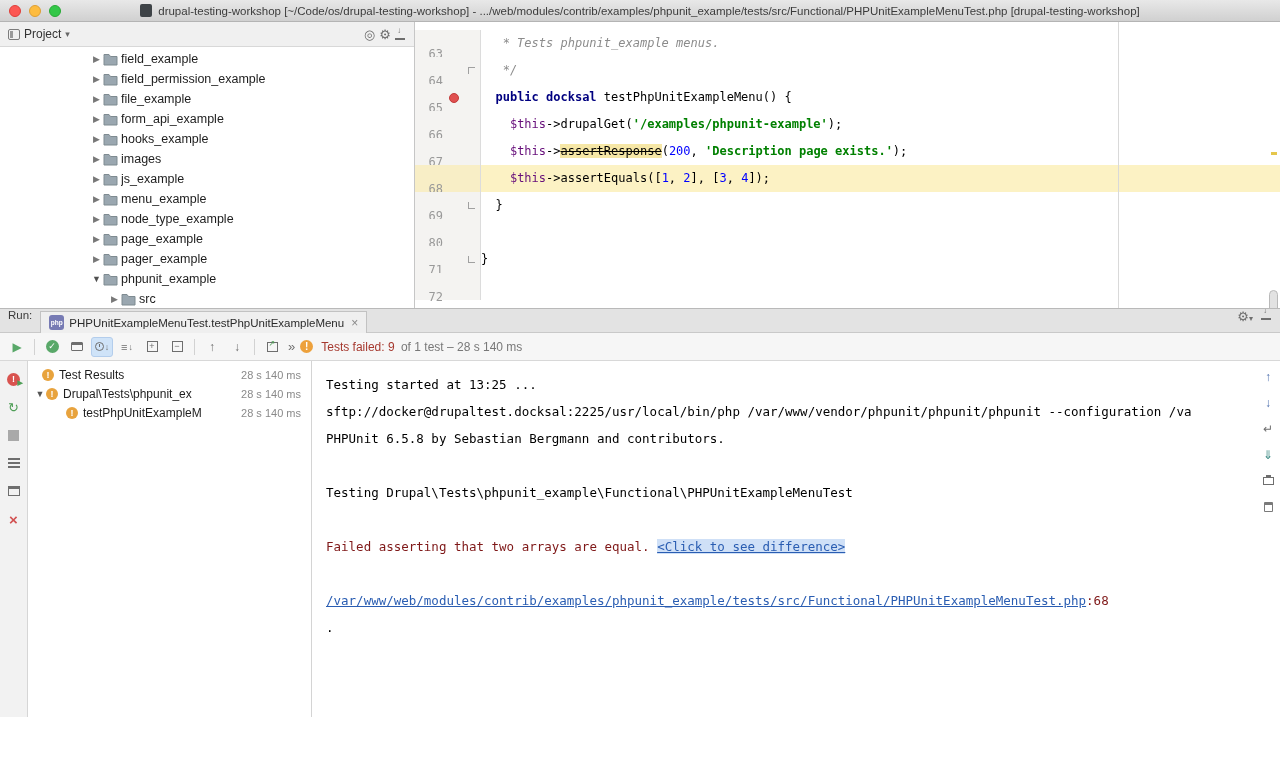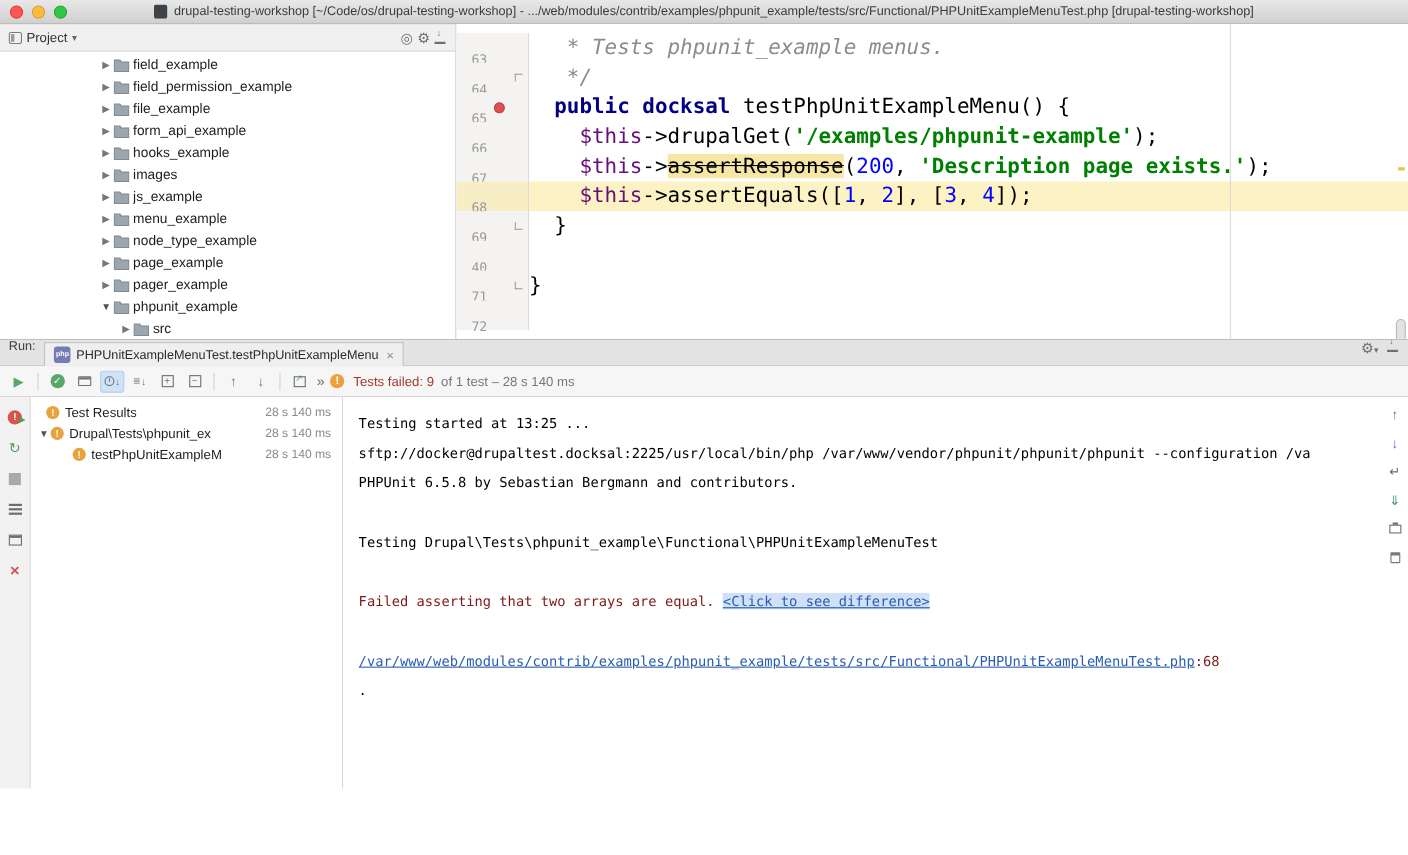--- a/index.html
+++ b/index.html
@@ -38,21 +38,21 @@
   .tree-row .ficon { width:18px; flex:none; display:flex; align-items:center; }
   .lvl0 { padding-left:90px; } .lvl1 { padding-left:108px; } .lvl2 { padding-left:126px; }
 
   
   .editor { position:relative; flex:1; background:#fff; overflow:hidden; padding-top:8px; }
   .ed-row { display:flex; height:27px; align-items:stretch; }
   .gut { width:66px; flex:none; background:#f4f3f1; border-right:1px solid #dcdcdc; display:flex; align-items:center; }
   .lnum { width:30px; text-align:right; font-family:"DejaVu Sans Mono", monospace; font-size:12px; color:#999; padding-right:2px;margin-top:21px; }
   .gic { width:18px; display:flex; justify-content:center; align-items:center; }
   .gfold { width:16px; display:flex; justify-content:center; align-items:center; }
-  .code { flex:1; font-family:"DejaVu Sans Mono", monospace; font-size:19px; line-height:27px; white-space:pre; color:#000; overflow:hidden; }
+  .code { flex:1; font-family:"DejaVu Sans Mono", monospace; font-size:12px; line-height:27px; white-space:pre; color:#000; overflow:hidden; }
   .ed-row.hl .code { background:#fcf2c4; }
   .ed-row.hl .gut { background:#f8eec6; }
   .tok-comment { color:#8c8c8c; font-style:italic; }
   .tok-kw { color:#000080; font-weight:bold; }
   .tok-str { color:#008000; font-weight:bold; }
   .tok-num { color:#0000ff; }
   .tok-var { color:#660e7a; }
   .tok-dep { text-decoration:line-through; background:#f6e7a6; }
   .gut-fail-icon { width:10px; height:10px; border-radius:50%; background:#e05050; border:1px solid #c23b3b; }
   .fold-top { width:7px; height:7px; border-left:1px solid #a0a0a0; border-top:1px solid #a0a0a0; }
@@ -361,21 +361,21 @@
             <span class="lnum">69</span>
             <span class="gic"></span>
             <span class="gfold">
               <span class="fold-bottom"></span>
             </span>
           </div>
         <div class="code"><span>  }</span></div>
       </div>
       <div class="ed-row">
         <div class="gut">
-            <span class="lnum">40</span>
+            <span class="lnum">80</span>
             <span class="gic"></span>
             <span class="gfold"></span>
           </div>
         <div class="code"><span></span></div>
       </div>
       <div class="ed-row">
         <div class="gut">
             <span class="lnum">71</span>
             <span class="gic"></span>
             <span class="gfold">

